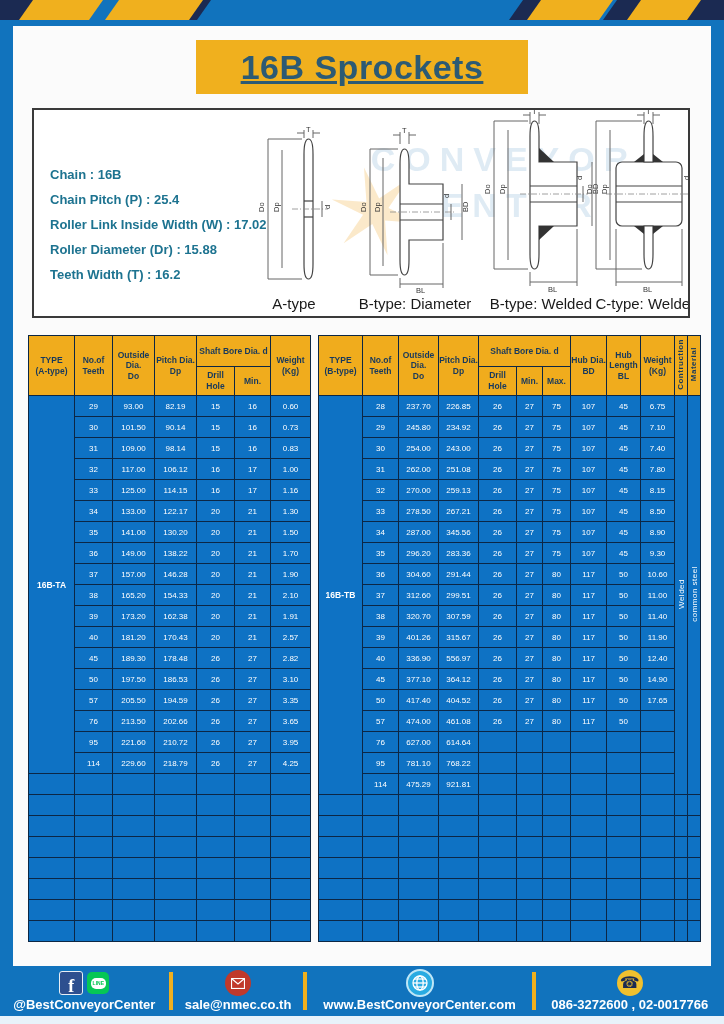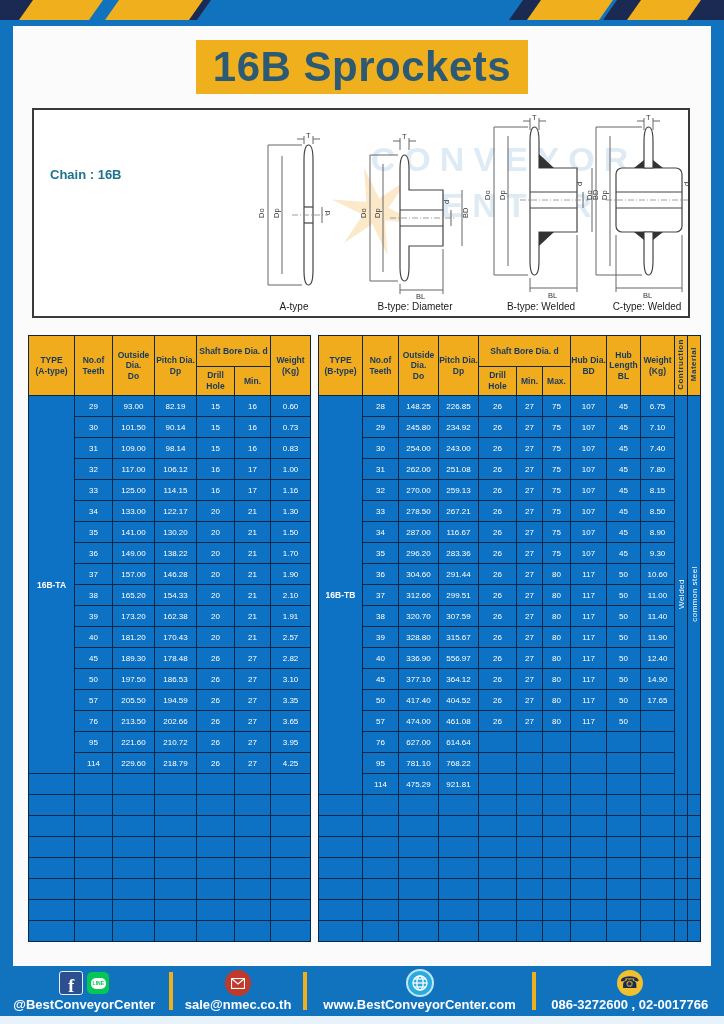--- a/index.html
+++ b/index.html
@@ -9,35 +9,35 @@
 
   
   .top-band{position:absolute;top:0;left:0;right:0;height:26px;background:#1173bd;overflow:hidden;}
   .stripe{position:absolute;top:0;height:20px;transform:skewX(-35deg);}
   .stripe.y{background:#f0b01e;}
   .stripe.n{background:#1b2a52;}
 
   
   .title-banner{position:absolute;left:196px;top:40px;width:332px;height:54px;background:#f0b01e;
                 display:flex;align-items:center;justify-content:center;}
-  .title-banner h1{margin:0;font-size:42px;font-weight:bold;color:#2c5a74;letter-spacing:0.5px;}
+  .title-banner h1{margin:0;font-size:34px;font-weight:bold;color:#2c5a74;letter-spacing:0.5px;text-decoration:underline;}
 
   
   .diagram-box{position:absolute;left:32px;top:108px;width:658px;height:210px;background:#ffffff;
                border:2px solid #3a3a3a;box-sizing:border-box;overflow:hidden;}
   .wm{position:absolute;left:285px;top:26px;width:370px;text-align:center;z-index:0;
       color:rgba(110,165,205,0.22);font-weight:bold;font-size:34px;letter-spacing:9px;line-height:46px;
       pointer-events:none;user-select:none;}
   .wm-star{position:absolute;left:292px;top:34px;font-size:120px;color:rgba(243,183,80,0.30);
            transform:rotate(-15deg);z-index:0;pointer-events:none;user-select:none;}
   .specs{position:absolute;left:16px;top:52px;z-index:1;font-size:13px;font-weight:bold;
          color:#1d7390;line-height:25px;white-space:nowrap;}
   .fig{position:absolute;bottom:4px;display:flex;flex-direction:column;align-items:center;z-index:1;}
   .fig-a{left:218px;} .fig-bm{left:322px;} .fig-bw{left:448px;} .fig-cw{left:552px;}
-  .fig .cap{font-size:10px;color:#1a1a1a;margin-top:1px;}
+  .fig .cap{font-size:15px;color:#1a1a1a;margin-top:1px;}
   .fig svg{display:block;}
   .dline{stroke:#666;stroke-width:1;fill:none;}
   .pline{stroke:#444;stroke-width:1.2;fill:#fff;}
   .cline{stroke:#888;stroke-width:0.8;stroke-dasharray:6 2 1 2;fill:none;}
   .weld{fill:#333;}
   .dlab{font-size:7.5px;fill:#333;font-family:"Liberation Sans",sans-serif;}
 
   
   table{border-collapse:collapse;table-layout:fixed;position:absolute;top:335px;}
   #table-a{left:28px;width:282px;} #table-b{left:318px;width:382px;}
@@ -97,20 +97,24 @@
 
   <div class="diagram-box">
     <div class="wm-star">✶</div>
     <div class="wm">
       <div>CONVEYOR</div>
       <div>CENTER</div>
     </div>
 
     <div class="specs">
       <div>Chain  :  16B</div>
+      <div>Chain Pitch (P)  :  25.4</div>
+      <div>Roller Link Inside Width (W)  :  17.02</div>
+      <div>Roller Diameter (Dr)  :  15.88</div>
+      <div>Teeth Width (T)  :  16.2</div>
     </div>
 
     <div class="fig fig-a">
       <svg width="84" height="168" viewBox="0 0 84 168">
         <line class="dline" x1="52" y1="12" x2="52" y2="4"></line>
           <line class="dline" x1="61" y1="12" x2="61" y2="4"></line>
         <line class="dline" x1="45" y1="7" x2="52" y2="7"></line>
           <line class="dline" x1="61" y1="7" x2="68" y2="7"></line>
         <text class="dlab" x="54" y="6">T</text>
         <path class="pline" d="M52,28 C52,18 53.5,13 56.5,13 C59.5,13 61,18 61,28 L61,138 C61,148 59.5,153 56.5,153 C53.5,153 52,148 52,138 Z"></path>
@@ -500,21 +504,21 @@
         <tr>
           <th>Drill Hole</th>
           <th>Min.</th>
           <th>Max.</th>
         </tr>
       </thead>
       <tbody>
         <tr>
           <td class="type-cell" rowspan="19">16B-TB</td>
           <td>28</td>
-          <td>148.25</td>
+          <td>237.70</td>
           <td>226.85</td>
           <td>26</td>
           <td>27</td>
           <td>75</td>
           <td>107</td>
           <td>45</td>
           <td>6.75</td>
           <td class="vert-cell" rowspan="19"><span class="vtext">Welded</span></td>
           <td class="vert-cell" rowspan="19"><span class="vtext">common steel</span></td>
         </tr>
@@ -569,21 +573,21 @@
           <td>26</td>
           <td>27</td>
           <td>75</td>
           <td>107</td>
           <td>45</td>
           <td>8.50</td>
         </tr>
         <tr>
           <td>34</td>
           <td>287.00</td>
-          <td>116.67</td>
+          <td>345.56</td>
           <td>26</td>
           <td>27</td>
           <td>75</td>
           <td>107</td>
           <td>45</td>
           <td>8.90</td>
         </tr>
         <tr>
           <td>35</td>
           <td>296.20</td>
@@ -623,21 +627,21 @@
           <td>307.59</td>
           <td>26</td>
           <td>27</td>
           <td>80</td>
           <td>117</td>
           <td>50</td>
           <td>11.40</td>
         </tr>
         <tr>
           <td>39</td>
-          <td>328.80</td>
+          <td>401.26</td>
           <td>315.67</td>
           <td>26</td>
           <td>27</td>
           <td>80</td>
           <td>117</td>
           <td>50</td>
           <td>11.90</td>
         </tr>
         <tr>
           <td>40</td>

